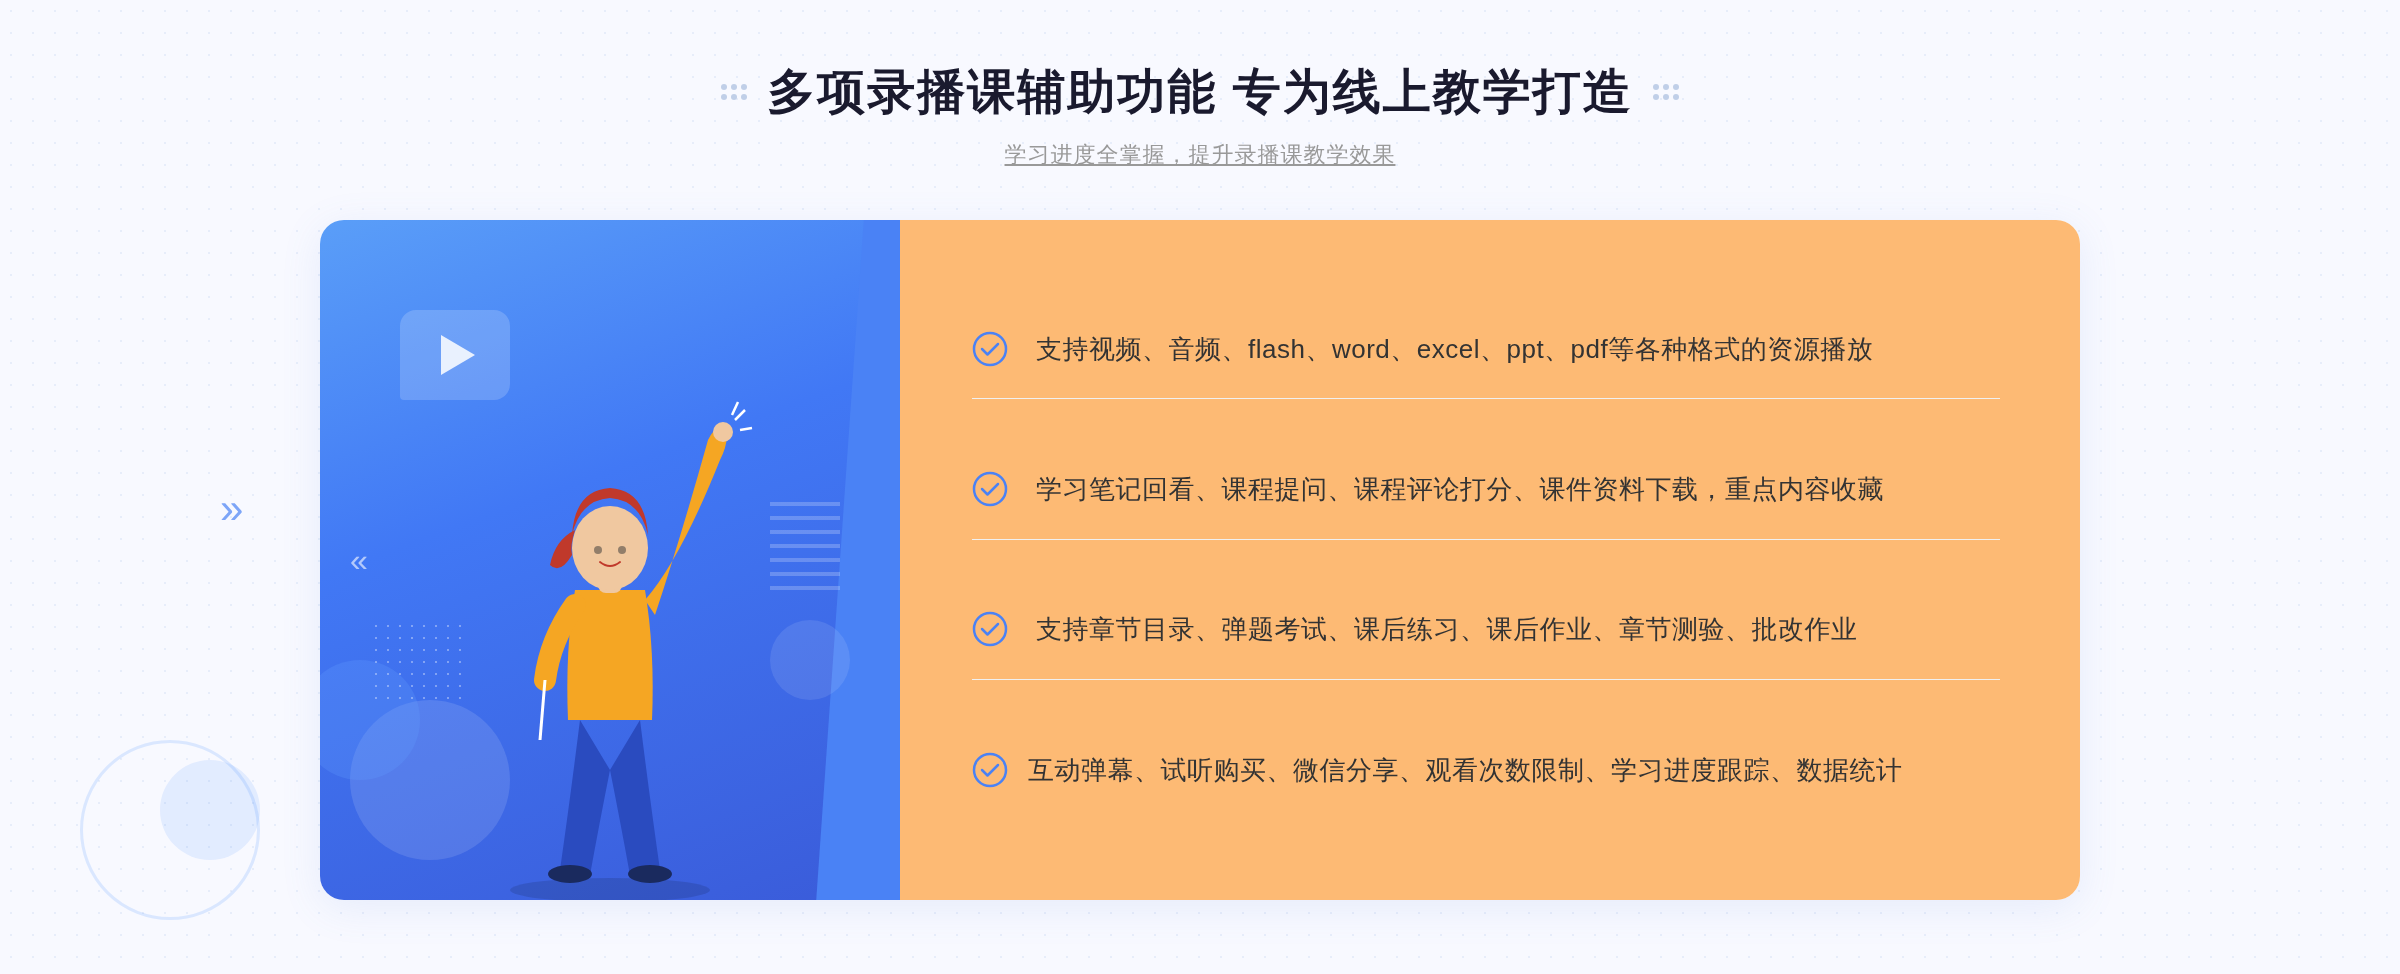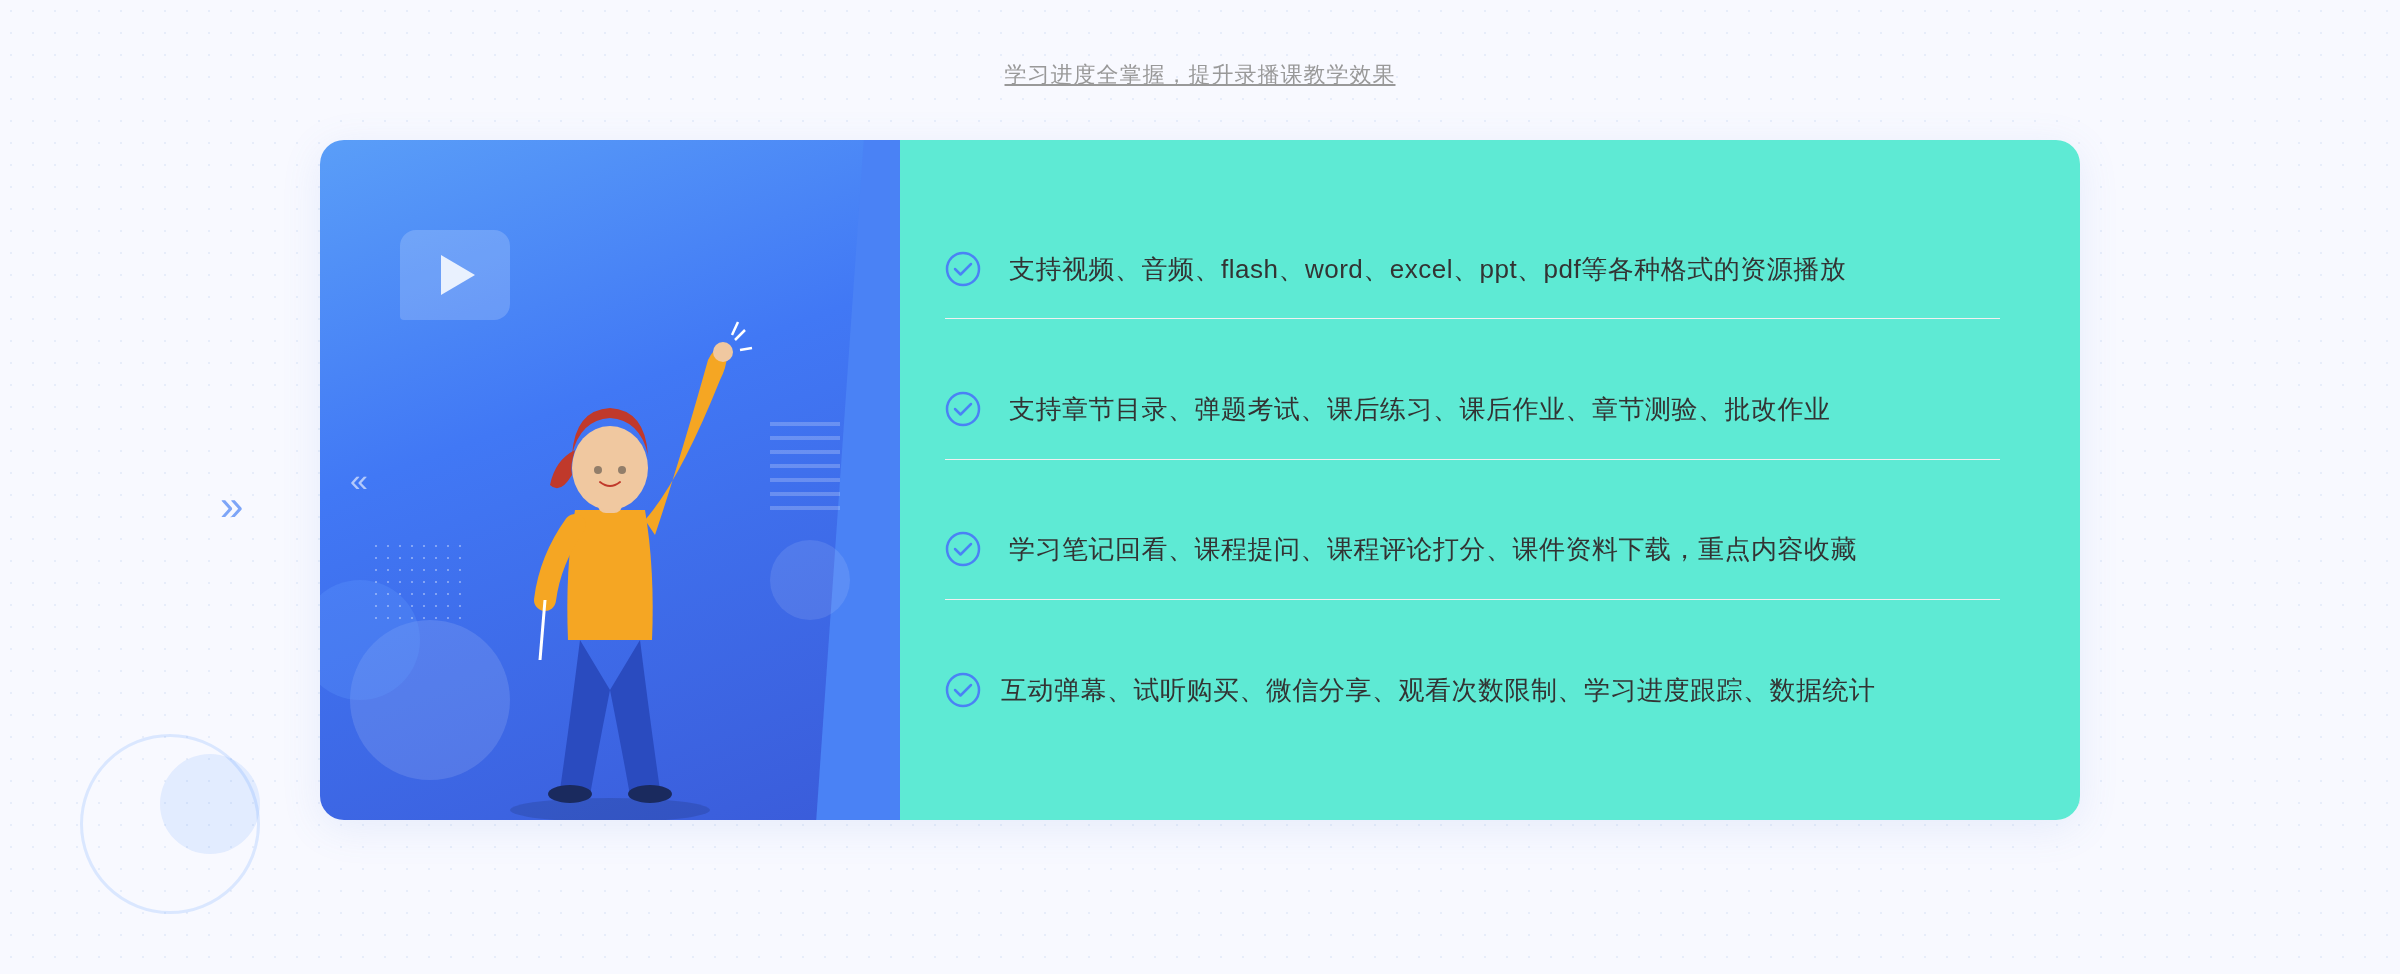--- a/index.html
+++ b/index.html
@@ -236,25 +236,25 @@
       width: 100px;
       height: 80px;
       background-image: radial-gradient(circle, rgba(255,255,255,0.35) 1.5px, transparent 1.5px);
       background-size: 12px 12px;
       z-index: 1;
     }
 
     
     .features-panel {
       flex: 1;
-      padding: 60px 80px 60px 45px;
+      padding: 60px 80px 60px 72px;
       display: flex;
       flex-direction: column;
       justify-content: space-around;
-      background: #5eead4;
+      background: #fdba74;
     }
 
     .feature-item {
       display: flex;
       align-items: flex-start;
       gap: 28px;
       padding: 28px 0;
       border-bottom: 1px solid #f0f0f0;
     }
 
@@ -319,20 +319,39 @@
       border-radius: 50%;
       z-index: 1;
     }
   </style>
 </head>
 <body>
 
 <div class="page-wrapper">
 
   <div class="header-section">
+    <div class="header-title-row">
+      <div class="decorative-grid">
+        <span></span>
+          <span></span>
+          <span></span>
+        <span></span>
+          <span></span>
+          <span></span>
+      </div>
+      <h1 class="main-title">多项录播课辅助功能 专为线上教学打造</h1>
+      <div class="decorative-grid">
+        <span></span>
+          <span></span>
+          <span></span>
+        <span></span>
+          <span></span>
+          <span></span>
+      </div>
+    </div>
     <p class="sub-title">学习进度全掌握，提升录播课教学效果</p>
   </div>
 
   <div class="content-card">
 
     <div class="illustration-panel">
       <div class="accent-strip"></div>
 
       <div class="play-bubble">
         <div class="play-triangle"></div>
@@ -398,31 +417,31 @@
         <span class="feature-text">支持视频、音频、flash、word、excel、ppt、pdf等各种格式的资源播放</span>
       </div>
 
       <div class="feature-item">
         <div class="check-icon">
           <svg viewBox="0 0 36 36" fill="none" xmlns="http://www.w3.org/2000/svg">
             <circle cx="18" cy="18" r="16" stroke="#4a82f5" stroke-width="2.5"></circle>
             <path d="M10 18 L15.5 23.5 L26 13" stroke="#4a82f5" stroke-width="2.5" stroke-linecap="round" stroke-linejoin="round"></path>
           </svg>
         </div>
-        <span class="feature-text">支持章节目录、弹题考试、课后练习、课后作业、章节测验、批改作业</span>
+        <span class="feature-text">学习笔记回看、课程提问、课程评论打分、课件资料下载，重点内容收藏</span>
       </div>
 
       <div class="feature-item">
         <div class="check-icon">
           <svg viewBox="0 0 36 36" fill="none" xmlns="http://www.w3.org/2000/svg">
             <circle cx="18" cy="18" r="16" stroke="#4a82f5" stroke-width="2.5"></circle>
             <path d="M10 18 L15.5 23.5 L26 13" stroke="#4a82f5" stroke-width="2.5" stroke-linecap="round" stroke-linejoin="round"></path>
           </svg>
         </div>
-        <span class="feature-text">学习笔记回看、课程提问、课程评论打分、课件资料下载，重点内容收藏</span>
+        <span class="feature-text">支持章节目录、弹题考试、课后练习、课后作业、章节测验、批改作业</span>
       </div>
 
       <div class="feature-item">
         <div class="check-icon">
           <svg viewBox="0 0 36 36" fill="none" xmlns="http://www.w3.org/2000/svg">
             <circle cx="18" cy="18" r="16" stroke="#4a82f5" stroke-width="2.5"></circle>
             <path d="M10 18 L15.5 23.5 L26 13" stroke="#4a82f5" stroke-width="2.5" stroke-linecap="round" stroke-linejoin="round"></path>
           </svg>
         </div>
         <span class="feature-text">互动弹幕、试听购买、微信分享、观看次数限制、学习进度跟踪、数据统计</span>

